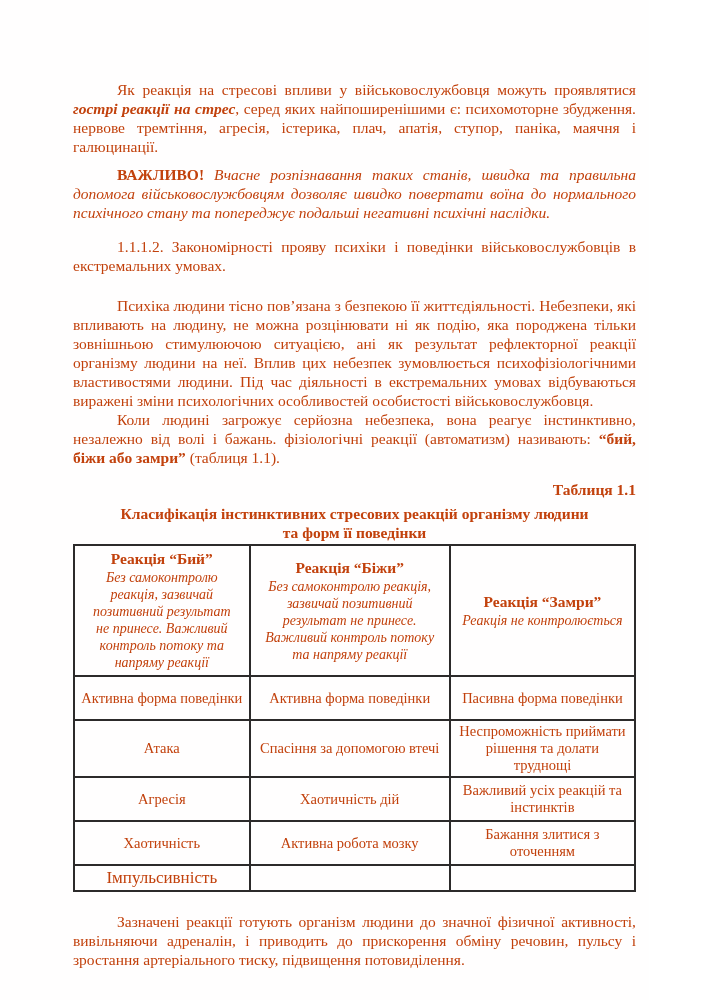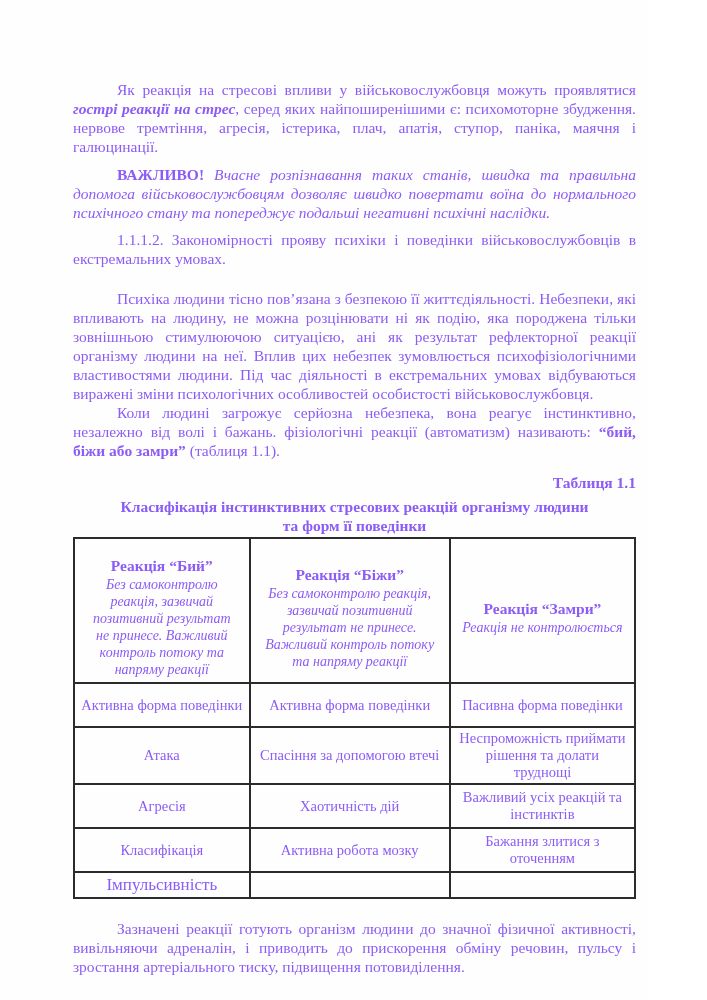--- a/index.html
+++ b/index.html
@@ -3,40 +3,40 @@
 <meta charset="utf-8">
 <style>
   * { margin: 0; padding: 0; box-sizing: border-box; }
   html, body { background: #ffffff; }
   .page {
     position: relative;
     width: 649px;
     height: 1000px;
     background: #fffefe;
     font-family: "Liberation Serif", "DejaVu Serif", serif;
-    color: #8b5cf6;
+    color: #c2410c;
     overflow: hidden;
   }
   .content {
     position: absolute;
     left: 73px;
     top: 80px;
     width: 563px;
   }
   .body-par {
     font-size: 15.5px;
     line-height: 19px;
     text-align: justify;
   }
   .indent { text-indent: 44px; }
   .bold { font-weight: bold; }
   .italic { font-style: italic; }
   .bold-italic { font-weight: bold; font-style: italic; }
   .mt-imp { margin-top: 9px; }
-  .mt-head { margin-top: 8px; }
+  .mt-head { margin-top: 15px; }
   .mt-main { margin-top: 21px; }
   .table-label {
     margin-top: 13px;
     font-size: 15.5px;
     font-weight: bold;
     text-align: right;
     line-height: 19px;
   }
   .table-caption {
     margin-top: 5px;
@@ -53,21 +53,21 @@
   }
   table.stress col.c1 { width: 31.3%; }
   table.stress col.c2 { width: 35.7%; }
   table.stress col.c3 { width: 33.0%; }
   table.stress th, table.stress td {
     border: 2px solid #2c2a2a;
     text-align: center;
     vertical-align: middle;
     font-weight: normal;
   }
-  table.stress th { padding: 17px 10px 4px; }
+  table.stress th { padding: 3px 10px 4px; }
   .th-title { font-size: 15.5px; font-weight: bold; line-height: 20px; }
   .th-desc  { font-size: 14px; font-style: italic; line-height: 17px; }
   tr.slim td { padding: 12px 4px; font-size: 14.5px; line-height: 18px; }
   tr.datarow td { padding: 2px 8px; font-size: 14.5px; line-height: 17px; height: 44px; text-align: center; }
   tr.lastrow td { padding: 3px 16px; font-size: 17px; line-height: 18px; height: 26px; }
   td.empty { border: none; }
   .closing { margin-top: 20px; }
   .page-number {
     margin-top: 27px;
     text-align: center;
@@ -128,21 +128,21 @@
           <td>Атака</td>
           <td>Спасіння за допомогою втечі</td>
           <td>Неспроможність приймати рішення та долати труднощі</td>
         </tr>
         <tr class="datarow">
           <td>Агресія</td>
           <td>Хаотичність дій</td>
           <td>Важливий усіх реакцій та інстинктів</td>
         </tr>
         <tr class="datarow">
-          <td>Класифікація</td>
+          <td>Хаотичність</td>
           <td>Активна робота мозку</td>
           <td>Бажання злитися з оточенням</td>
         </tr>
         <tr class="lastrow">
           <td>Імпульсивність</td>
           <td class="empty"></td>
           <td class="empty"></td>
         </tr>
       </tbody>
     </table>

